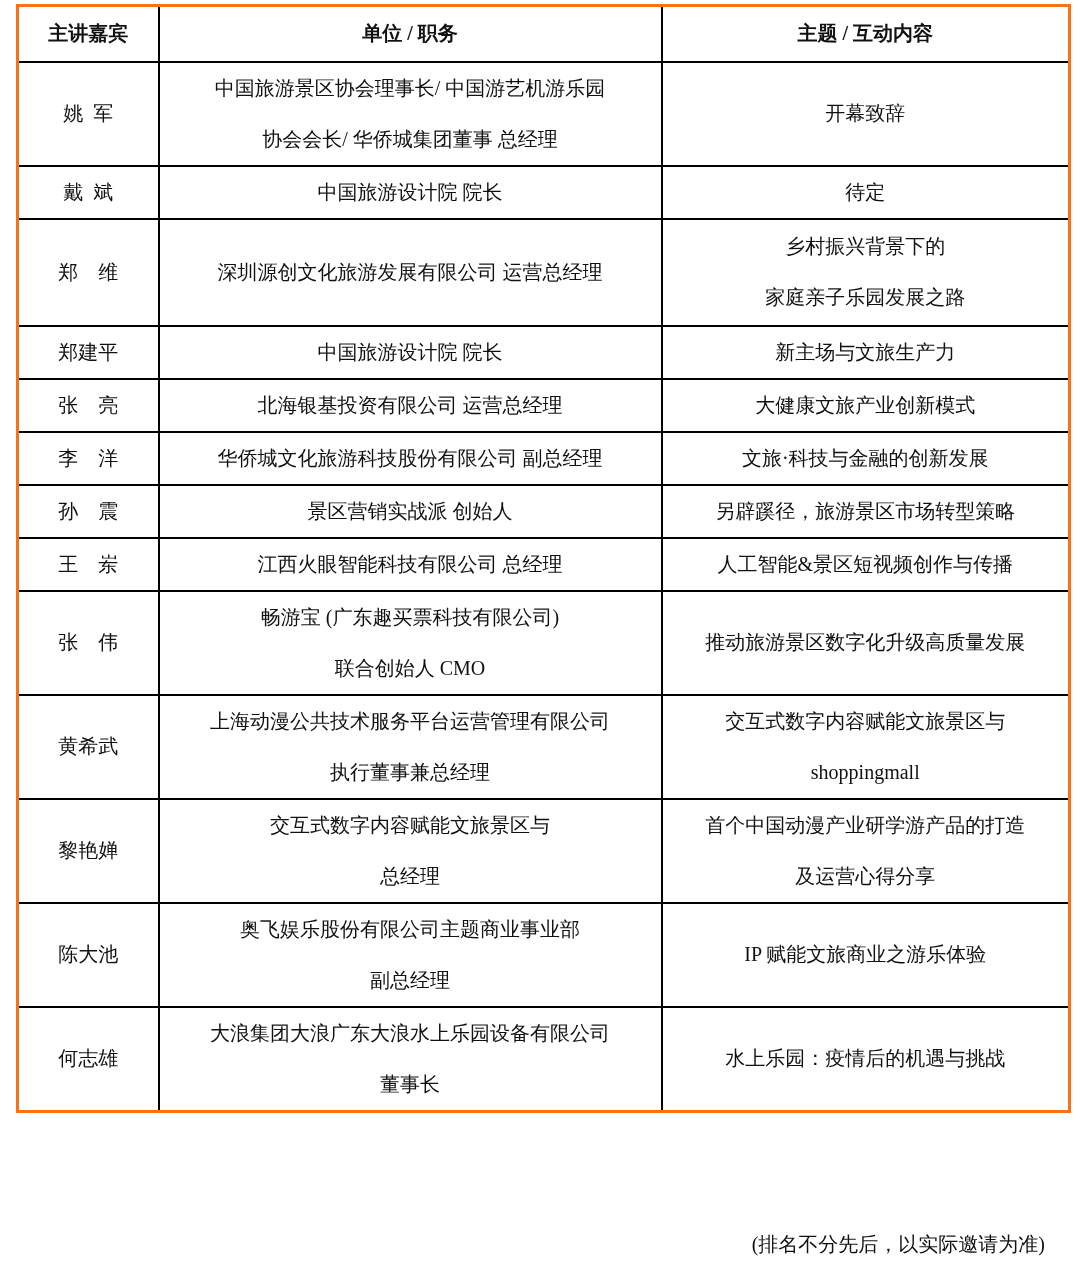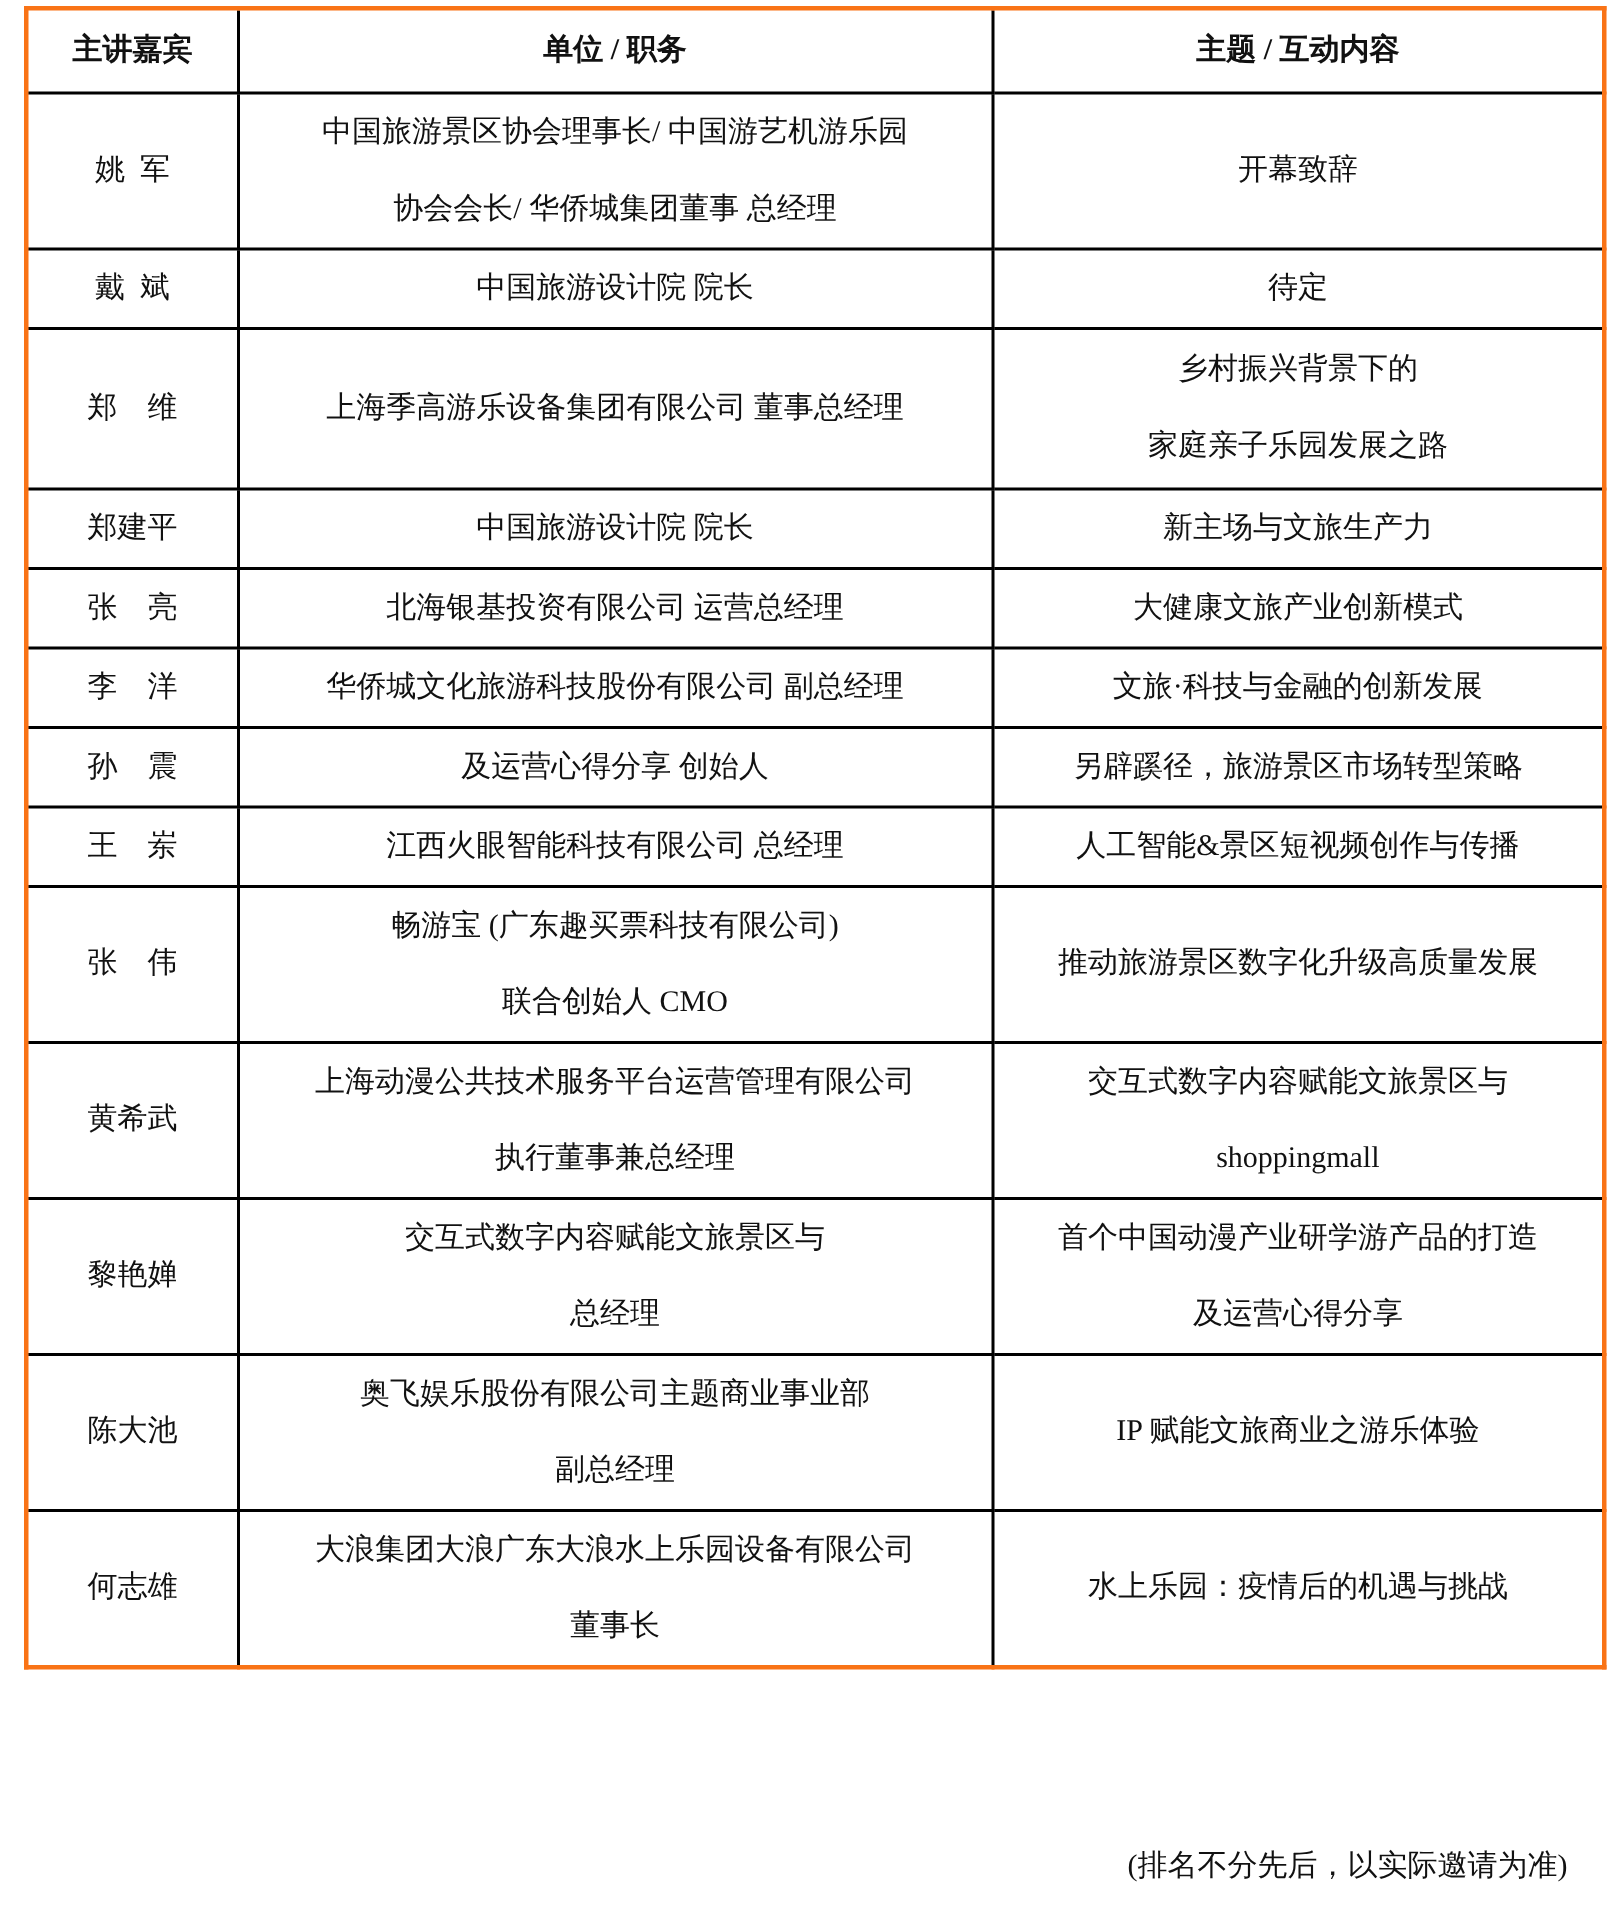--- a/index.html
+++ b/index.html
@@ -71,42 +71,42 @@
 协会会长/ 华侨城集团董事 总经理</td>
     <td>开幕致辞</td>
   </tr>
   <tr style="height:50px">
     <td>戴 斌</td>
     <td>中国旅游设计院 院长</td>
     <td>待定</td>
   </tr>
   <tr style="height:107px">
     <td>郑　维</td>
-    <td>上海季高游乐设备集团有限公司 董事总经理</td>
+    <td>深圳源创文化旅游发展有限公司 运营总经理</td>
     <td>乡村振兴背景下的
 家庭亲子乐园发展之路</td>
   </tr>
   <tr style="height:52px">
     <td>郑建平</td>
     <td>中国旅游设计院 院长</td>
     <td>新主场与文旅生产力</td>
   </tr>
   <tr style="height:53px">
     <td>张　亮</td>
     <td>北海银基投资有限公司 运营总经理</td>
     <td>大健康文旅产业创新模式</td>
   </tr>
   <tr style="height:53px">
     <td>李　洋</td>
     <td>华侨城文化旅游科技股份有限公司 副总经理</td>
     <td>文旅·科技与金融的创新发展</td>
   </tr>
   <tr style="height:53px">
     <td>孙　震</td>
-    <td>及运营心得分享 创始人</td>
+    <td>景区营销实战派 创始人</td>
     <td>另辟蹊径，旅游景区市场转型策略</td>
   </tr>
   <tr style="height:53px">
     <td>王　岽</td>
     <td>江西火眼智能科技有限公司 总经理</td>
     <td>人工智能&amp;景区短视频创作与传播</td>
   </tr>
   <tr style="height:102px">
     <td>张　伟</td>
     <td>畅游宝 (广东趣买票科技有限公司)

